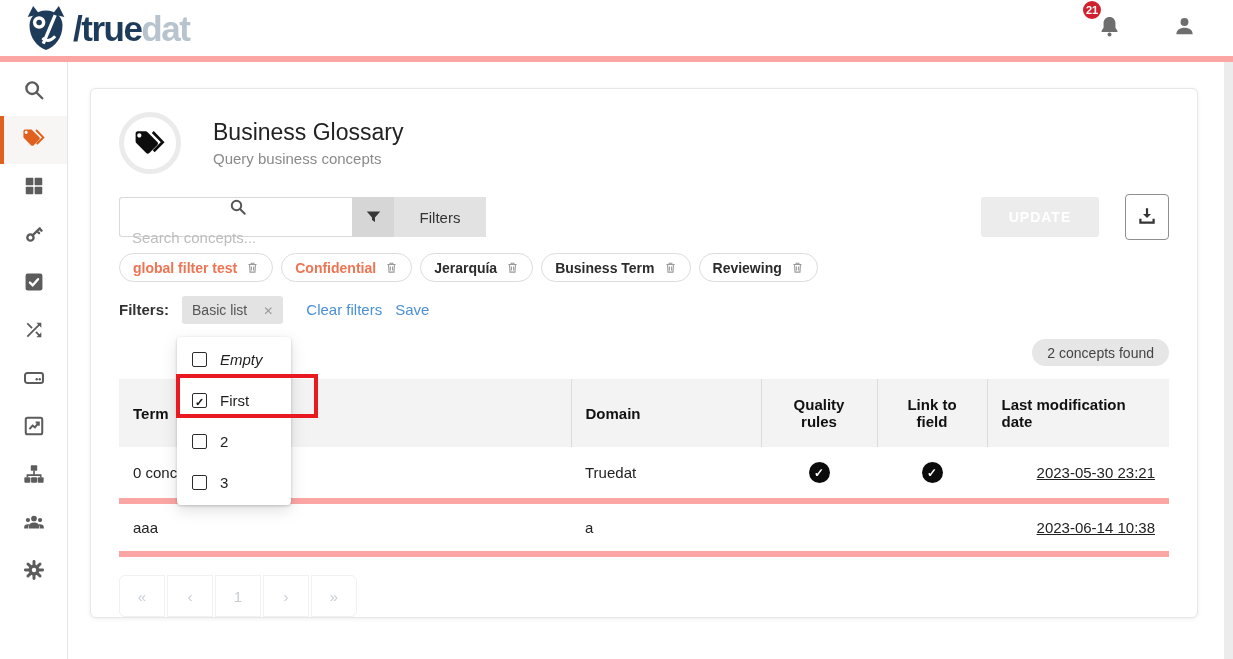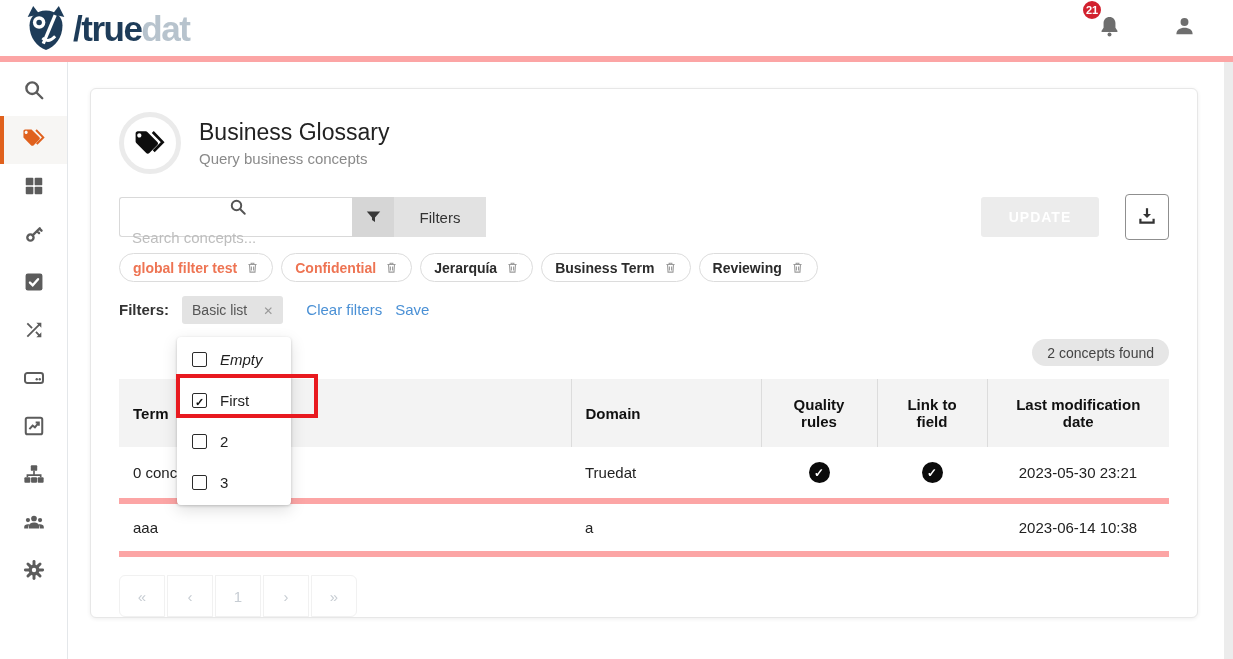--- a/index.html
+++ b/index.html
@@ -23,21 +23,21 @@
   .side-item { height:48px; display:flex; align-items:center; justify-content:center; color:#5c5c5c; cursor:pointer; position:relative; }
   .side-item svg { width:22px; height:22px; }
   .side-item.active { background:#f7f6f4; color:#e0611d; }
   .side-item.active::before { content:""; position:absolute; left:0; top:0; bottom:0; width:4px; background:#e0611d; }
 
   
   .main { flex:1; position:relative; padding:26px 0 0 22px; }
   .card { width:1108px; height:530px; border:1px solid #e7e7e7; border-radius:6px; box-shadow:0 1px 4px rgba(0,0,0,.07);
     padding:22px 28px; position:relative; background:#fff; }
 
-  .card-head { display:flex; align-items:center; gap:18px; height:64px; }
+  .card-head { display:flex; align-items:center; gap:32px; height:64px; }
   .head-icon { width:62px; height:62px; border-radius:50%; border:5px solid #ebebeb; display:flex; align-items:center; justify-content:center; color:#0d0d0d; flex:none; }
   .head-icon svg { width:30px; height:30px; }
   .page-title { font-size:23px; font-weight:normal; color:#222; }
   .page-subtitle { font-size:15px; color:#8a8a8a; margin-top:4px; }
 
   .toolbar { display:flex; align-items:center; margin-top:22px; height:40px; }
   .search-box { display:flex; align-items:center; width:233px; height:40px; border:1px solid #d9d9d9; border-right:none;
     border-radius:3px 0 0 3px; padding:0 8px 0 12px; gap:9px; background:#fff;flex-direction:column; }
   .search-box svg { flex:none; color:#555; }
   .search-box input { border:none; outline:none; font-size:15px; color:#333; width:100%; font-family:inherit; background:transparent; }
@@ -70,23 +70,23 @@
   
   .results-row { display:flex; justify-content:flex-end; margin-top:16px; height:27px; }
   .results-badge { background:#e6e6e6; border-radius:14px; padding:5px 15px; font-size:14px; color:#444; display:flex; align-items:center; }
 
   
   table { width:100%; border-collapse:collapse; margin-top:13px; font-size:15px; color:#222; table-layout:fixed; }
   col.c-domain { width:190px; } col.c-qr { width:116px; } col.c-lf { width:110px; } col.c-date { width:182px; }
   thead th { background:#f3f3f3; font-weight:bold; text-align:left; padding:17px 14px; border-right:1px solid #dcdcdc; color:#111; }
   thead th:last-child { border-right:none; }
   thead th.center { text-align:center; }
-  thead th.right { text-align:center; }
+  thead th.right { text-align:left; }
   tbody td { padding:15px 14px; border-bottom:6px solid #fca5a5; }
-  td.center { text-align:center; } td.right { text-align:center; }
+  td.center { text-align:center; } td.right { text-align:right;text-decoration:underline; }
   tbody tr { cursor:pointer; }
   .badge-check { display:inline-flex; width:21px; height:21px; border-radius:50%; background:#0b0b0b; color:#fff;
     align-items:center; justify-content:center; font-size:12px; font-weight:bold; }
   .badge-check::after { content:"✓"; }
 
   
   .pagination { display:inline-flex; margin-top:18px; gap:2px; }
   .page-btn { width:46px; height:42px; background:#fff; border:1px solid #f1f1f1; color:#c7cdd3; font-size:15px;
     display:flex; align-items:center; justify-content:center; cursor:pointer; font-family:inherit; }
   .page-btn:first-child { border-radius:6px 0 0 6px; }

